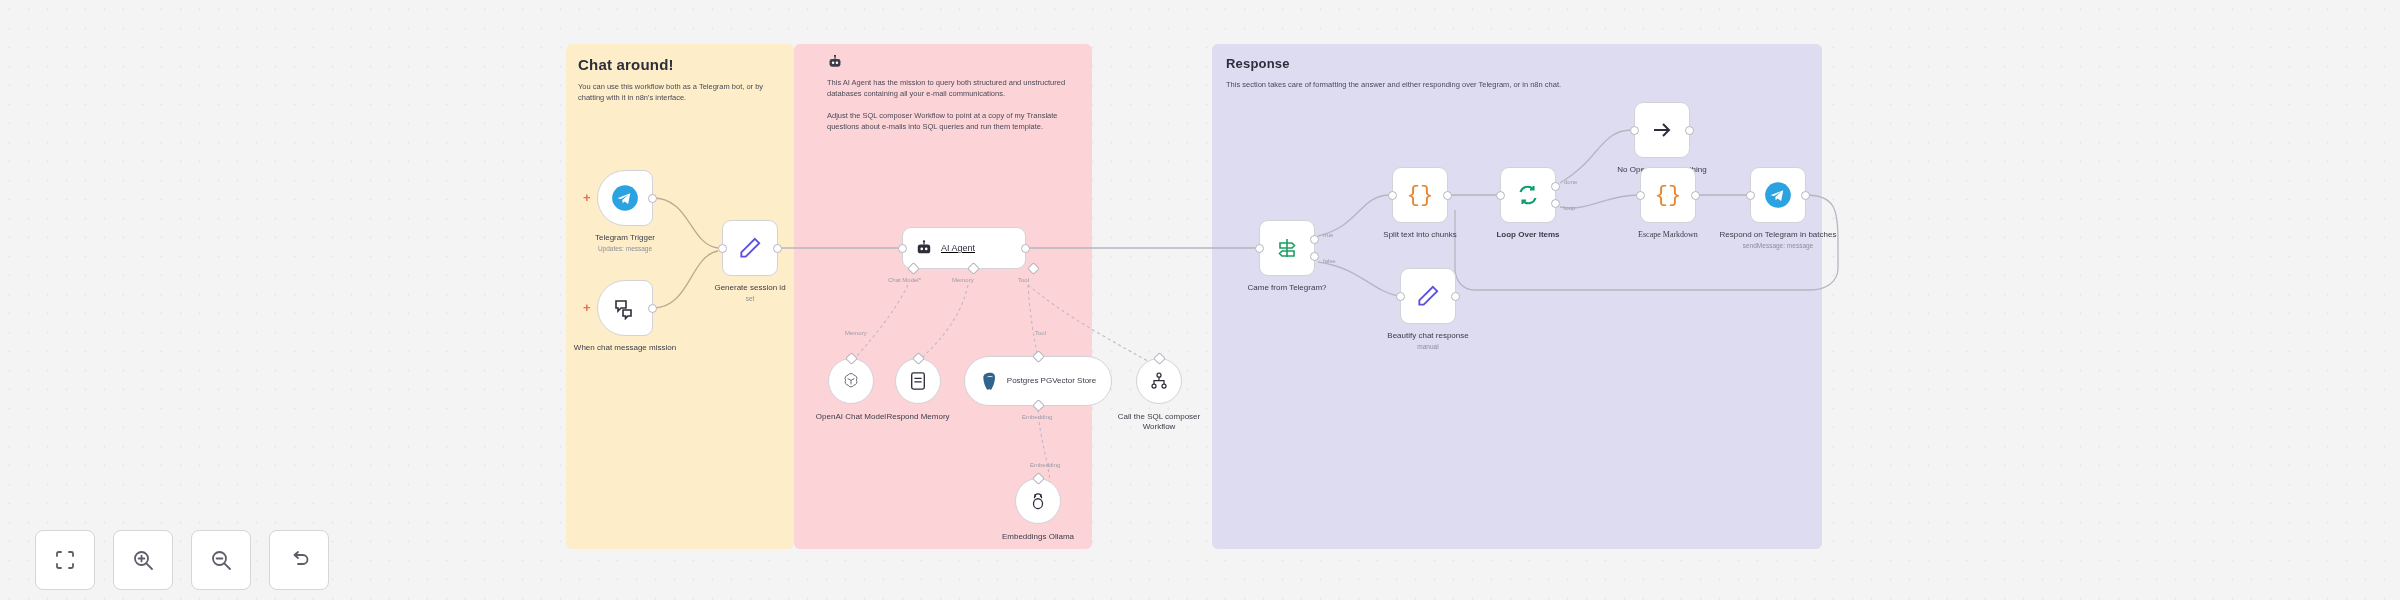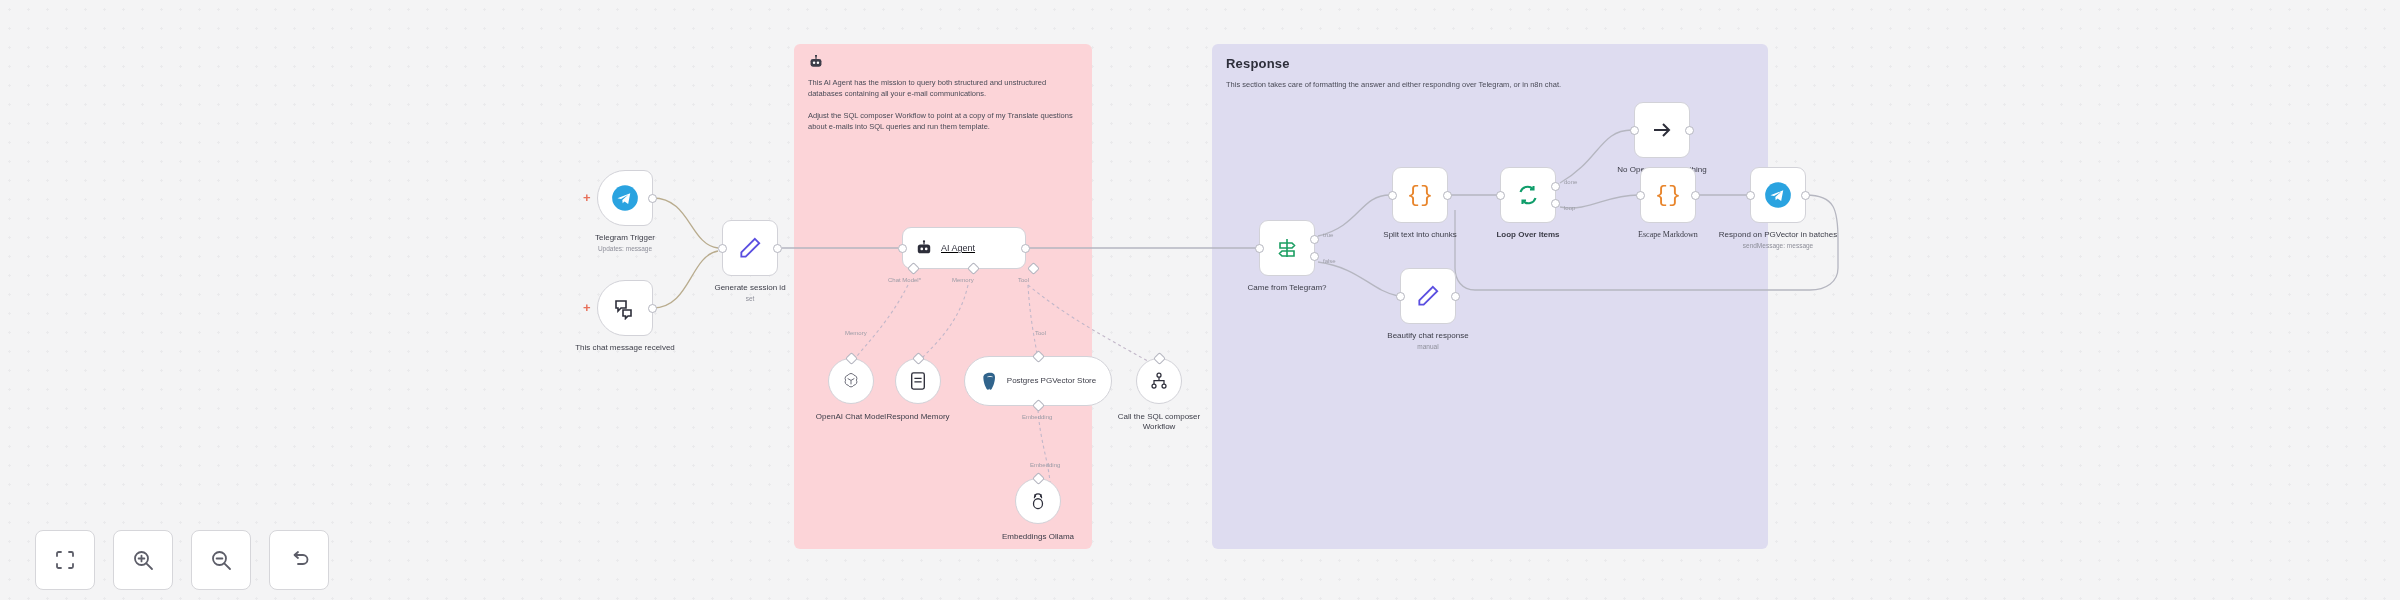--- a/index.html
+++ b/index.html
@@ -28,24 +28,24 @@
     letter-spacing: .2px;
   }
   .region .r-body {
     color: #4a4b57;
     line-height: 1.45;
   }
 
   #region-chat   { left:566px;  top:44px;  width:228px; height:505px;
                    background:#fdeec9; border-radius:6px; }
   #region-agent  { left:794px;  top:44px;  width:298px; height:505px;
-                   background:#fcd4d8; border-radius:6px; }
+                   background:#fcd4d8; border-radius:6px;padding-left:19px; }
   #region-imp    { left:1092px; top:44px;  width:120px; height:505px;
                    background:#c9ecd6; border-radius:6px; }
-  #region-resp   { left:1212px; top:44px;  width:556px; height:505px;
+  #region-resp   { left:1212px; top:44px;  width:610px; height:505px;
                    background:#dedcf0; border-radius:6px; }
 
   #region-chat  .r-title { font-size: 15px; margin: 12px 0 0 12px; }
   #region-chat  .r-body  { font-size: 7.5px; margin: 9px 12px 0 12px; }
   #region-agent .r-body  { font-size: 7.5px; margin: 9px 14px 0 14px; }
   #region-agent .r-body + .r-body { margin-top: 11px; }
   #region-imp   .r-title { font-size: 13px; margin: 12px 0 0 11px; }
   #region-imp   .r-body  { font-size: 7.5px; margin: 9px 11px 0 11px; }
   #region-resp  .r-title { font-size: 13px; margin: 12px 0 0 14px; }
   #region-resp  .r-body  { font-size: 7.5px; margin: 9px 14px 0 14px; }
@@ -148,20 +148,24 @@
     display: flex; align-items: center; justify-content: center;
     cursor: pointer;
   }
   .tb-btn svg { display: block; }
 </style>
 </head>
 <body>
 
 <div id="canvas">
 
+  <div class="region" id="region-chat">
+    <div class="r-title">Chat around!</div>
+    <div class="r-body">You can use this workflow both as a Telegram bot, or by chatting with it in n8n's interface.</div>
+  </div>
 
   <div class="region" id="region-agent">
     <svg class="note-icon" viewBox="0 0 20 18">
       <rect x="3" y="5" width="14" height="10" rx="3" fill="#3d3d49"></rect>
       <circle cx="7.5" cy="10" r="1.6" fill="#fff"></circle>
         <circle cx="12.5" cy="10" r="1.6" fill="#fff"></circle>
       <rect x="9.2" y="1" width="1.6" height="4" fill="#3d3d49"></rect>
         <circle cx="10" cy="1" r="1.4" fill="#3d3d49"></circle>
     </svg>
     <div class="r-body">This AI Agent has the mission to query both structured and unstructured databases containing all your e-mail communications.</div>
@@ -214,21 +218,21 @@
 
   <span class="plus" style="left:583px;top:300px;">+</span>
   <div class="node trigger sq" style="left:597px;top:280px;">
     <svg width="24" height="24" viewBox="0 0 24 24" fill="none" stroke="#2d2e3a" stroke-width="1.6">
       <path d="M3 5h10v7H8l-3 3v-3H3z"></path>
       <path d="M10 14h8v6h-3l-2.5 2.5V20H10z" fill="#fff"></path>
     </svg>
     <span class="ep out"></span>
   </div>
   <div class="node-label" style="left:625px;top:343px;">
-    <span>This chat message received</span>
+    <span>When chat message mission</span>
   </div>
 
   <div class="node sq" style="left:722px;top:220px;">
     <svg width="26" height="26" viewBox="0 0 24 24" fill="none" stroke="#5a4ee0" stroke-width="1.7">
       <path d="M16.5 3.5l4 4L8 20H4v-4z"></path>
     </svg>
     <span class="ep in"></span>
     <span class="ep out"></span>
   </div>
   <div class="node-label" style="left:750px;top:283px;">
@@ -370,21 +374,21 @@
 
   <div class="node sq" style="left:1750px;top:167px;">
     <svg width="28" height="28" viewBox="0 0 24 24">
       <circle cx="12" cy="12" r="11" fill="#2aa3e0"></circle>
       <path d="M5.5 12.3l11-4.3-1.8 9.2-3.1-2.3-1.6 1.5-.3-2.6 5-4.6-6.1 3.6z" fill="#fff"></path>
     </svg>
     <span class="ep in"></span>
     <span class="ep out"></span>
   </div>
   <div class="node-label" style="left:1778px;top:230px;width:120px;">
-    <span>Respond on PGVector in batches</span>
+    <span>Respond on Telegram in batches</span>
     <span class="node-sub">sendMessage: message</span>
   </div>
 
   <div class="node sq" style="left:1634px;top:102px;">
     <svg width="24" height="24" viewBox="0 0 24 24" fill="none" stroke="#2d2e3a" stroke-width="2">
       <path d="M4 12h15M13 6l6 6-6 6"></path>
     </svg>
     <span class="ep in"></span>
     <span class="ep out"></span>
   </div>

